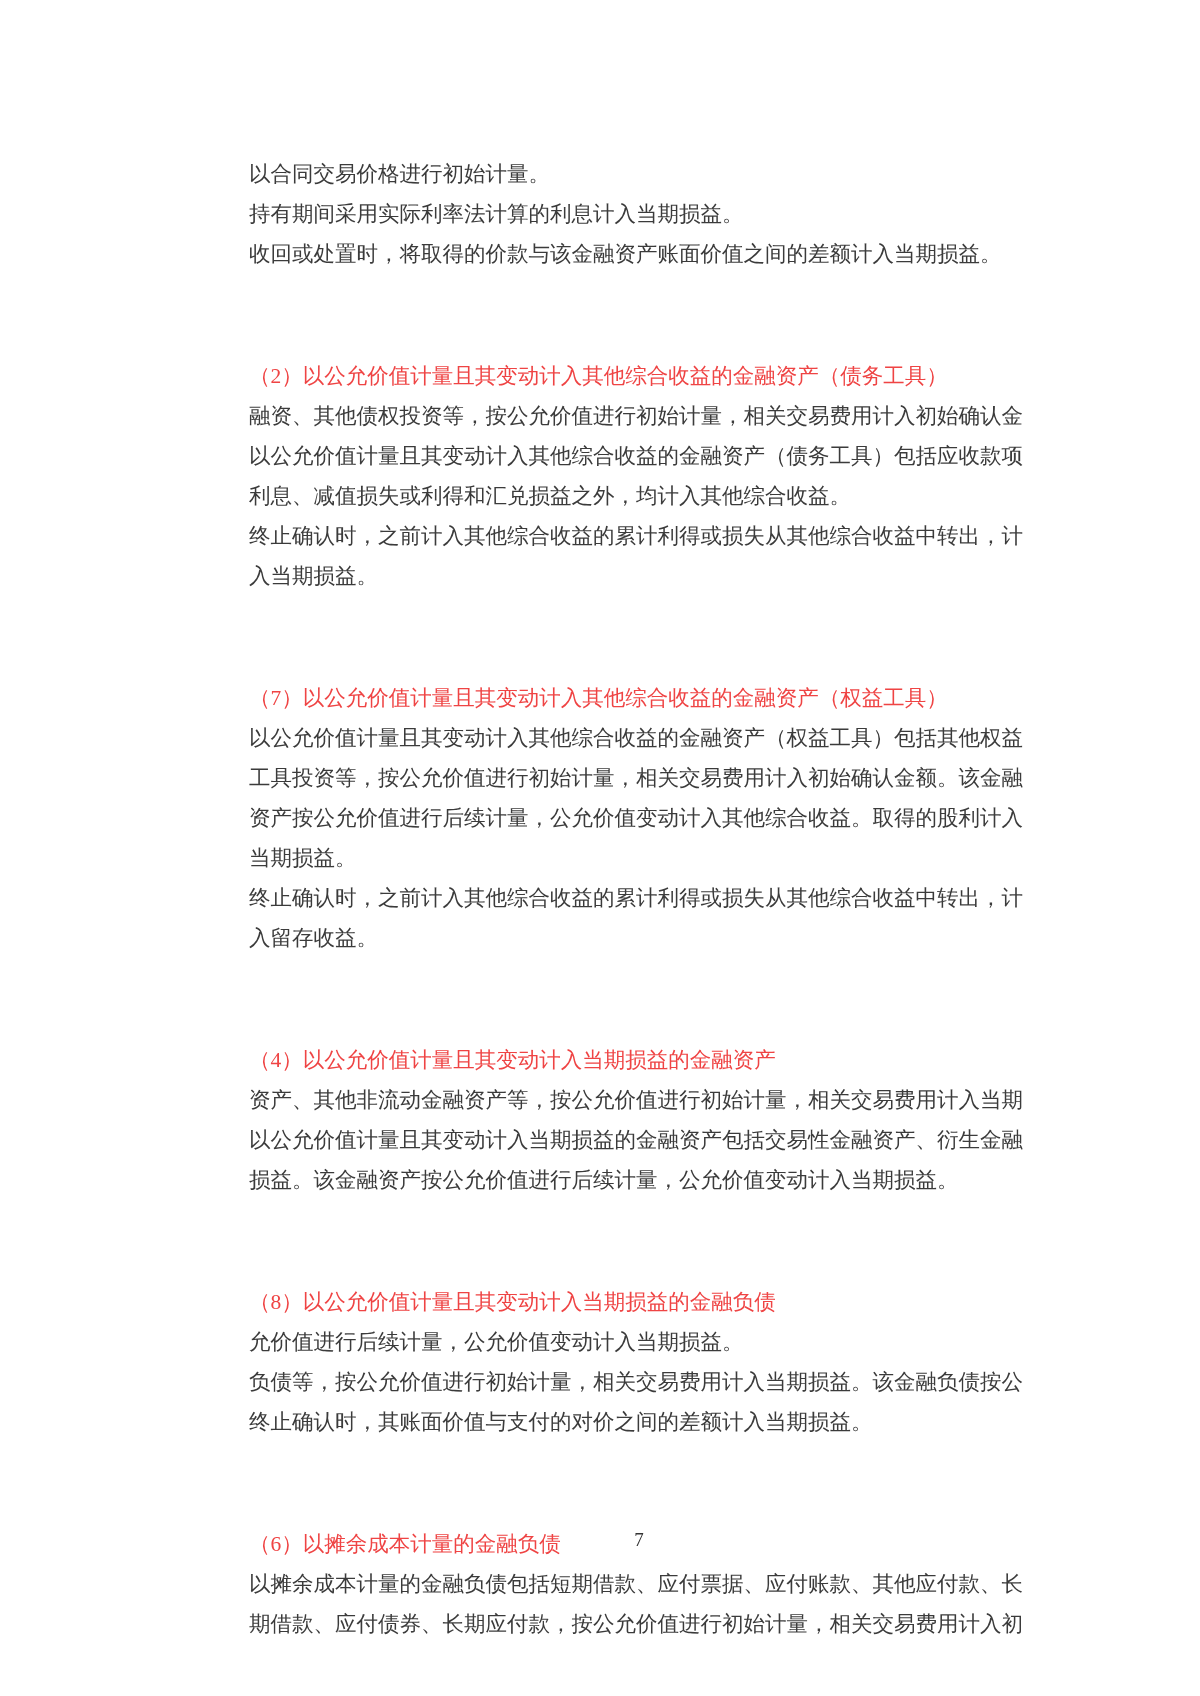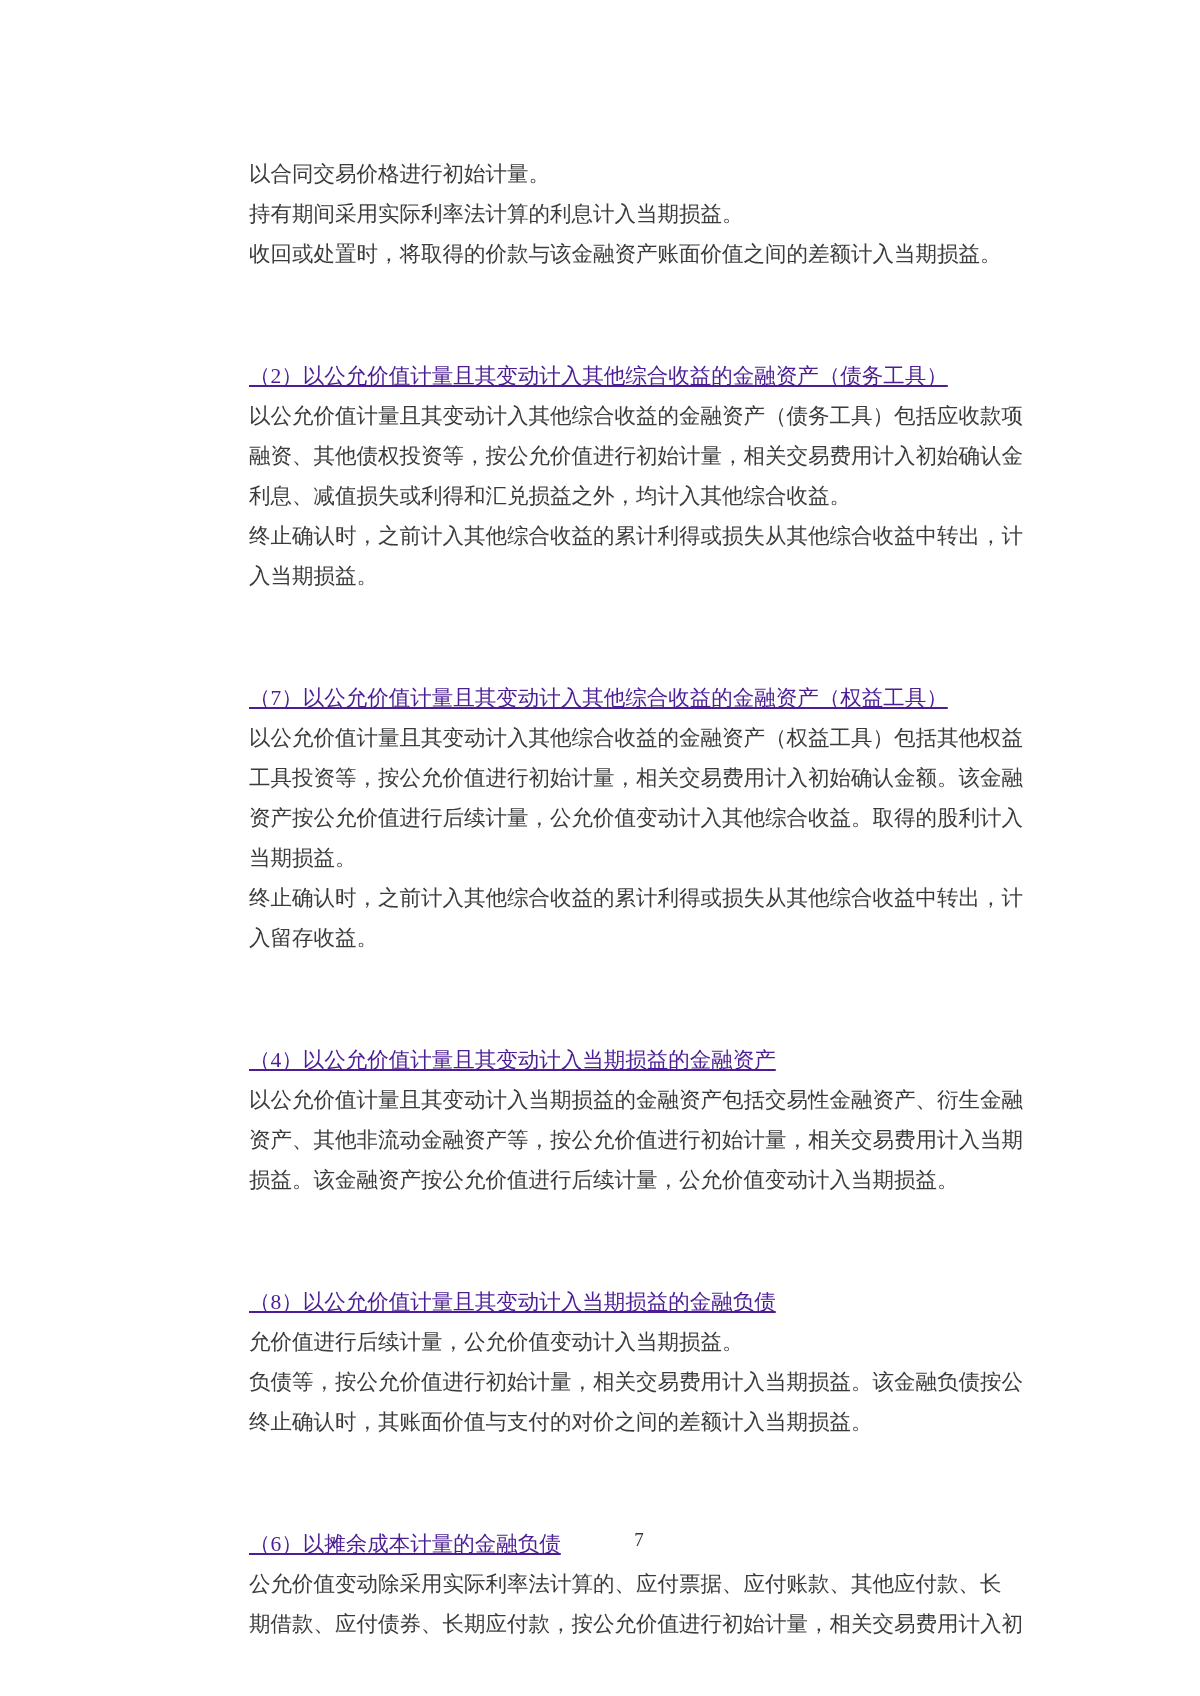--- a/index.html
+++ b/index.html
@@ -23,21 +23,21 @@
   }
   .section { margin: 0; }
   .section.gap { margin-top: 82px; }
   .line {
     font-size: 21.5px;
     line-height: 40px;
     color: #3b3b3b;
     white-space: nowrap;
     text-align: left;
   }
-  .heading { color: #4c1d95; text-decoration: underline; }
+  .heading { color: #ef4444; }
   .page-number {
     position: absolute;
     left: 249px;
     top: 1526px;
     width: 780px;
     text-align: center;
     font-size: 19px;
     line-height: 28px;
     color: #333333;
   }
@@ -47,47 +47,47 @@
 
 <div class="page">
   <div class="content" id="content">
       <div class="section">
         <div class="line">以合同交易价格进行初始计量。</div>
         <div class="line">持有期间采用实际利率法计算的利息计入当期损益。</div>
         <div class="line">收回或处置时，将取得的价款与该金融资产账面价值之间的差额计入当期损益。</div>
       </div>
       <div class="section gap">
         <div class="line heading">（2）以公允价值计量且其变动计入其他综合收益的金融资产（债务工具）</div>
+        <div class="line">融资、其他债权投资等，按公允价值进行初始计量，相关交易费用计入初始确认金</div>
         <div class="line">以公允价值计量且其变动计入其他综合收益的金融资产（债务工具）包括应收款项</div>
-        <div class="line">融资、其他债权投资等，按公允价值进行初始计量，相关交易费用计入初始确认金</div>
         <div class="line">利息、减值损失或利得和汇兑损益之外，均计入其他综合收益。</div>
         <div class="line">终止确认时，之前计入其他综合收益的累计利得或损失从其他综合收益中转出，计</div>
         <div class="line">入当期损益。</div>
       </div>
       <div class="section gap">
         <div class="line heading">（7）以公允价值计量且其变动计入其他综合收益的金融资产（权益工具）</div>
         <div class="line">以公允价值计量且其变动计入其他综合收益的金融资产（权益工具）包括其他权益</div>
         <div class="line">工具投资等，按公允价值进行初始计量，相关交易费用计入初始确认金额。该金融</div>
         <div class="line">资产按公允价值进行后续计量，公允价值变动计入其他综合收益。取得的股利计入</div>
         <div class="line">当期损益。</div>
         <div class="line">终止确认时，之前计入其他综合收益的累计利得或损失从其他综合收益中转出，计</div>
         <div class="line">入留存收益。</div>
       </div>
       <div class="section gap">
         <div class="line heading">（4）以公允价值计量且其变动计入当期损益的金融资产</div>
+        <div class="line">资产、其他非流动金融资产等，按公允价值进行初始计量，相关交易费用计入当期</div>
         <div class="line">以公允价值计量且其变动计入当期损益的金融资产包括交易性金融资产、衍生金融</div>
-        <div class="line">资产、其他非流动金融资产等，按公允价值进行初始计量，相关交易费用计入当期</div>
         <div class="line">损益。该金融资产按公允价值进行后续计量，公允价值变动计入当期损益。</div>
       </div>
       <div class="section gap">
         <div class="line heading">（8）以公允价值计量且其变动计入当期损益的金融负债</div>
         <div class="line">允价值进行后续计量，公允价值变动计入当期损益。</div>
         <div class="line">负债等，按公允价值进行初始计量，相关交易费用计入当期损益。该金融负债按公</div>
         <div class="line">终止确认时，其账面价值与支付的对价之间的差额计入当期损益。</div>
       </div>
       <div class="section gap">
         <div class="line heading">（6）以摊余成本计量的金融负债</div>
-        <div class="line">公允价值变动除采用实际利率法计算的、应付票据、应付账款、其他应付款、长</div>
+        <div class="line">以摊余成本计量的金融负债包括短期借款、应付票据、应付账款、其他应付款、长</div>
         <div class="line">期借款、应付债券、长期应付款，按公允价值进行初始计量，相关交易费用计入初</div>
       </div>
     </div>
   <div class="page-number">7</div>
 </div>
 
 </body></html>

